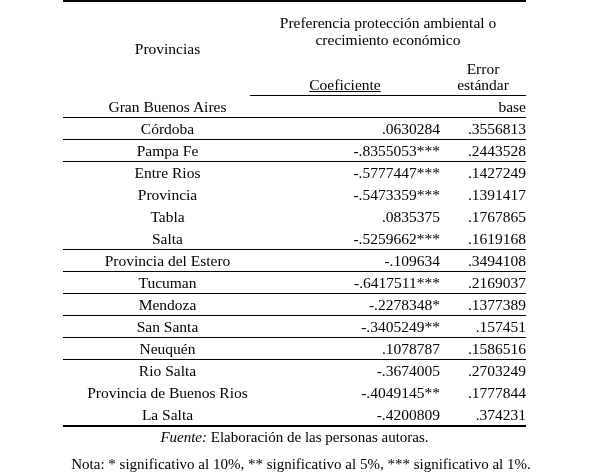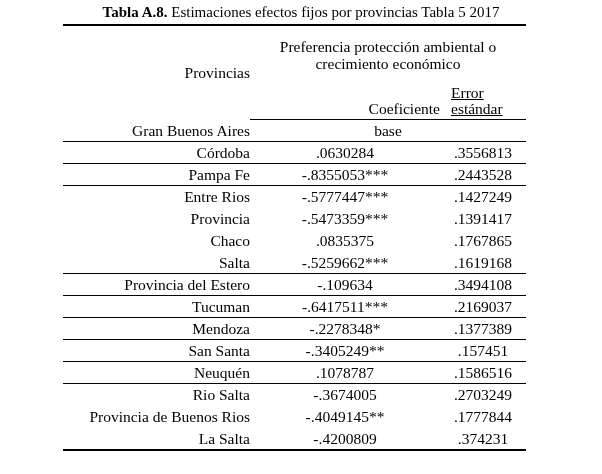--- a/index.html
+++ b/index.html
@@ -37,30 +37,30 @@
   }
   col.c-prov { width: 187px; }
   col.c-coef { width: 190px; }
   col.c-se   { width: 86px; }
 
   td {
     padding: 0;
     vertical-align: middle;
     line-height: 1.1;
   }
-  td.prov { padding-left: 22px; text-align: right; }
-  td.num  { text-align: center; }
+  td.prov { padding-left: 22px; text-align: center; }
+  td.num  { text-align: right; }
 
   tr.head-row1 { height: 38px; }
   tr.head-row2 { height: 30px; }
   tr.head-row2 td { border-bottom: 1.5px solid #000; }
   td.span-head { text-align: center; vertical-align: middle; line-height: 1.12; }
   td.span-head .span-inner { width: 250px; margin: 12px auto; }
-  td.coef-head { text-align: right; vertical-align: bottom; padding-bottom: 2px; }
-  td.se-head   { vertical-align: bottom; padding-bottom: 2px; text-decoration: underline; }
+  td.coef-head { text-align: center; vertical-align: bottom; padding-bottom: 2px; text-decoration: underline; }
+  td.se-head   { text-align: center; vertical-align: bottom; padding-bottom: 2px; }
   td.se-head .se-inner { width: 64px; margin: 0 auto; line-height: 1.05; }
 
   tbody tr { height: 22px; margin-top: 44px; }
   tbody tr.hr td { border-bottom: 1px solid #000; }
 
   .source-line {
     width: 463px;
     margin-left: 63px;
     margin-top: 2px;
     text-align: center;
@@ -74,24 +74,20 @@
     text-align: center;
     font-size: 15px;
     line-height: 17px;
   }
 </style>
 </head>
 <body>
 
 <div class="page">
 
-  <div class="title">
-    <span class="bold">Tabla A.8.</span>
-    <span>Estimaciones efectos fijos por provincias Tabla 5 2017</span>
-  </div>
 
   <table class="fixed-table">
     <colgroup>
       <col class="c-prov">
       <col class="c-coef">
       <col class="c-se">
     </colgroup>
     <thead>
       <tr class="head-row1">
         <td class="prov" rowspan="2">Provincias</td>
@@ -125,21 +121,21 @@
         <td class="prov">Entre Rios</td>
         <td class="num">-.5777447***</td>
         <td class="num">.1427249</td>
       </tr>
       <tr>
         <td class="prov">Provincia</td>
         <td class="num">-.5473359***</td>
         <td class="num">.1391417</td>
       </tr>
       <tr>
-        <td class="prov">Chaco</td>
+        <td class="prov">Tabla</td>
         <td class="num">.0835375</td>
         <td class="num">.1767865</td>
       </tr>
       <tr class="hr">
         <td class="prov">Salta</td>
         <td class="num">-.5259662***</td>
         <td class="num">.1619168</td>
       </tr>
       <tr class="hr">
         <td class="prov">Provincia del Estero</td>
@@ -177,15 +173,20 @@
         <td class="num">.1777844</td>
       </tr>
       <tr>
         <td class="prov">La Salta</td>
         <td class="num">-.4200809</td>
         <td class="num">.374231</td>
       </tr>
     </tbody>
   </table>
 
+  <div class="source-line">
+    <span class="src-label">Fuente:</span>
+    <span>Elaboración de las personas autoras.</span>
+  </div>
 
+  <div class="note-line">Nota: * significativo al 10%, ** significativo al 5%, *** significativo al 1%.</div>
 
 </div>
 
 </body></html>

